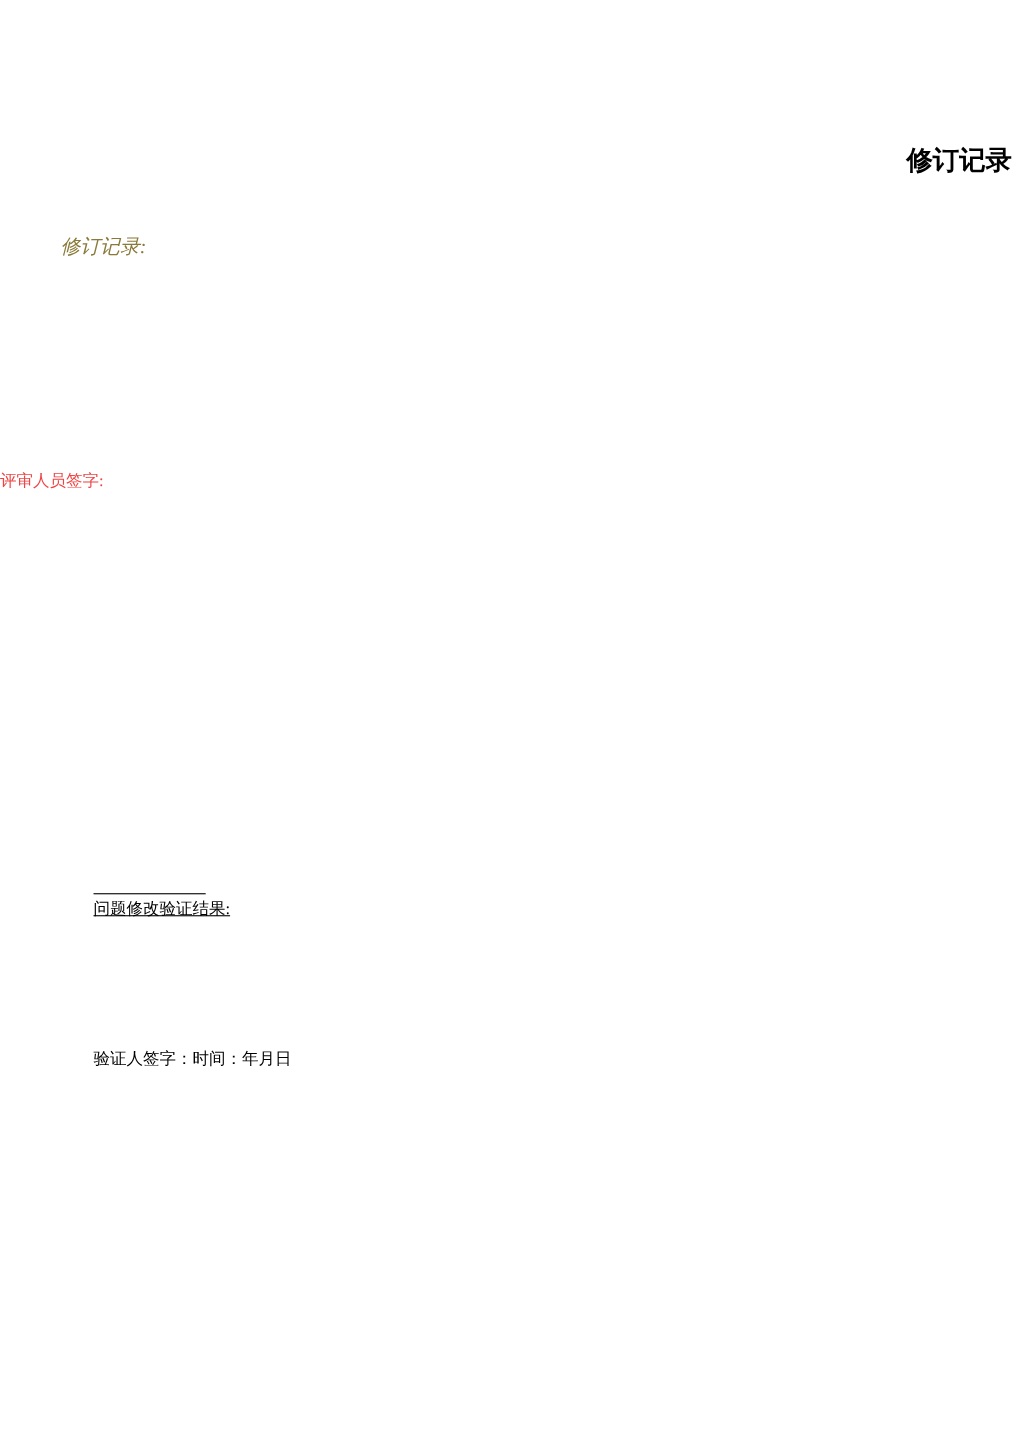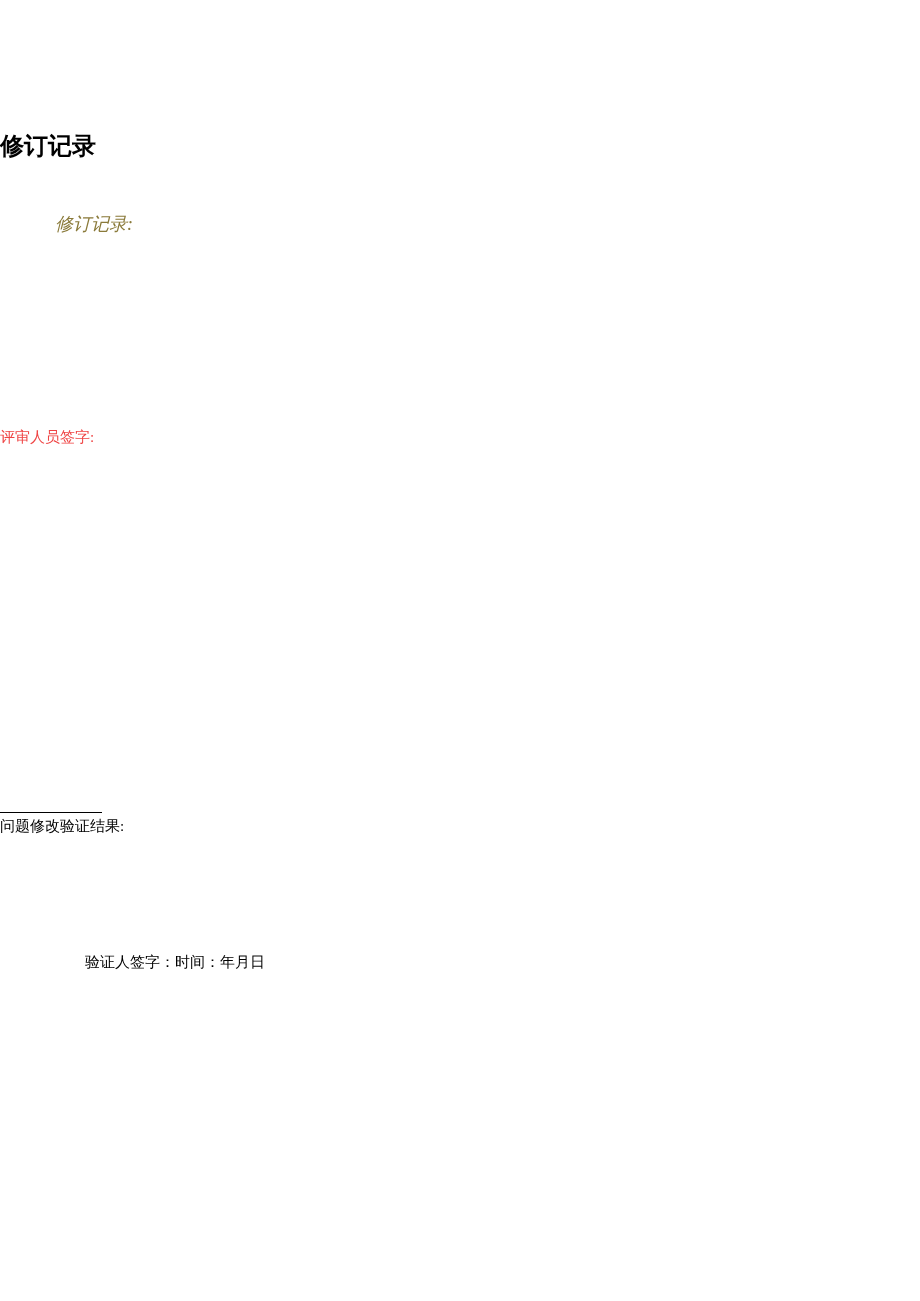--- a/index.html
+++ b/index.html
@@ -8,21 +8,21 @@
       box-sizing: border-box;
     }
     body {
       width: 920px;
       height: 1301px;
       background: #ffffff;
       font-family: "SimSun", "宋体", serif;
       position: relative;
     }
     .page-title {
-      text-align: left;
+      text-align: right;
       font-size: 24px;
       font-weight: bold;
       color: #000000;
       margin-top: 130px;
       font-family: "SimHei", "黑体", sans-serif;
     }
     .revision-record-label {
       margin-top: 50px;
       margin-left: 55px;
       font-size: 18px;
@@ -30,20 +30,22 @@
       color: #8a7a3a;
       font-family: "KaiTi", "楷体", serif;
     }
     .reviewer-signature {
       margin-top: 192px;
       font-size: 15px;
       color: #ef4444;
     }
     .divider-section {
       margin-top: 365px;
+      margin-left: 85px;
+      text-decoration: underline;
     }
     .underline {
       border-top: 1px solid #000000;
       width: 102px;
       margin-bottom: 4px;
     }
     .verification-result {
       font-size: 15px;
       color: #000000;
     }

